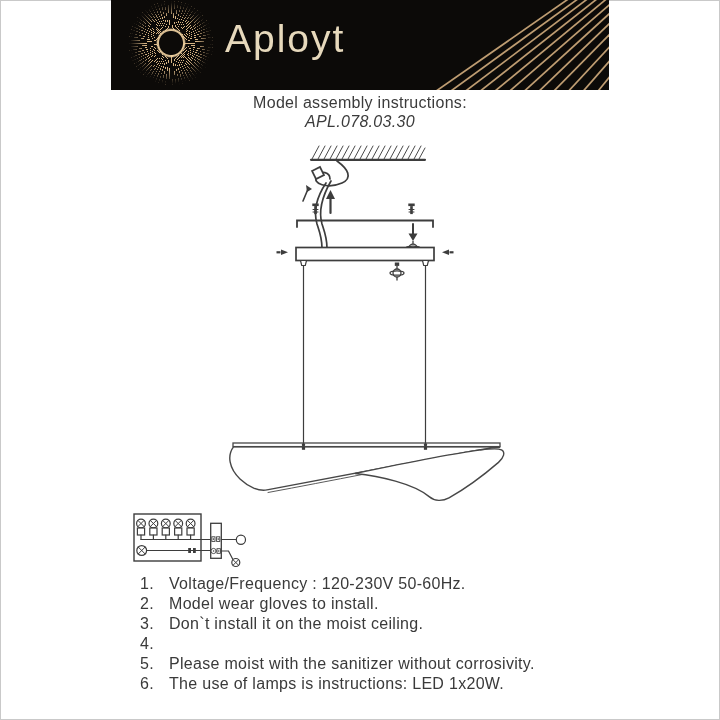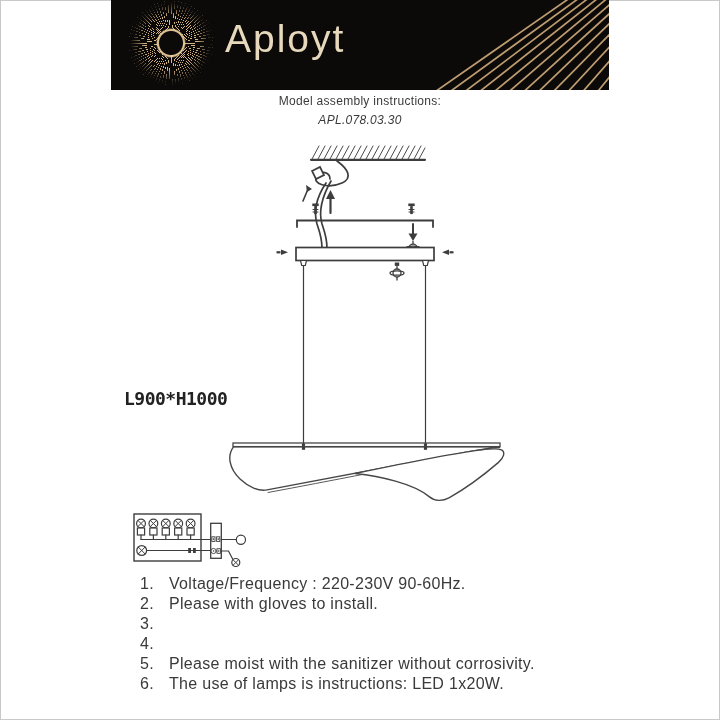--- a/index.html
+++ b/index.html
@@ -30,21 +30,21 @@
   }
   .brand {
     position:absolute; left:114px; top:17px;
     font-size:39px; font-weight:300; letter-spacing:2px;
     color:#e7d9bc;
   }
   .banner-rays { position:absolute; right:0; top:0; }
   
   .heading, .model {
     position:absolute; left:0; width:720px; text-align:center;
-    color:#3b3b3b; font-size:12px; letter-spacing:0.3px;
+    color:#3b3b3b; font-size:16px; letter-spacing:0.3px;
   }
   .heading { top:94px; }
   .model   { top:113px;font-style:italic; }
   
   .diagram-svg { position:absolute; left:0; top:0; width:720px; height:720px; }
   .dim-label {
     position:absolute; left:124px; top:388px;
     font-family:"DejaVu Sans Mono", monospace; font-weight:bold;
     font-size:18px; color:#222; letter-spacing:-0.5px;
   }
@@ -227,33 +227,33 @@
         <circle cx="240.9" cy="539.8" r="4.6" fill="#ffffff"></circle>
         <path d="M221.3,551 L228.5,551 L232.9,559.6"></path>
         <g>
           <circle cx="235.8" cy="562.5" r="4" fill="#ffffff"></circle>
           <path d="M233,559.7 L238.6,565.3 M238.6,559.7 L233,565.3" stroke-width="1"></path>
         </g>
       </g>
     </g>
   </svg>
 
-  <div class="dim-label">L900*H1000</div>
 
   <div class="instructions">
     <div class="inst-row">
       <span class="inst-num">1.</span>
-      <span class="inst-txt">Voltage/Frequency : 220-230V 90-60Hz.</span>
+      <span class="inst-txt">Voltage/Frequency : 120-230V 50-60Hz.</span>
     </div>
     <div class="inst-row">
       <span class="inst-num">2.</span>
-      <span class="inst-txt">Please with gloves to install.</span>
+      <span class="inst-txt">Model wear gloves to install.</span>
     </div>
     <div class="inst-row">
       <span class="inst-num">3.</span>
+      <span class="inst-txt">Don`t install it on the moist ceiling.</span>
     </div>
     <div class="inst-row">
       <span class="inst-num">4.</span>
     </div>
     <div class="inst-row">
       <span class="inst-num">5.</span>
       <span class="inst-txt">Please moist with the sanitizer without corrosivity.</span>
     </div>
     <div class="inst-row">
       <span class="inst-num">6.</span>

